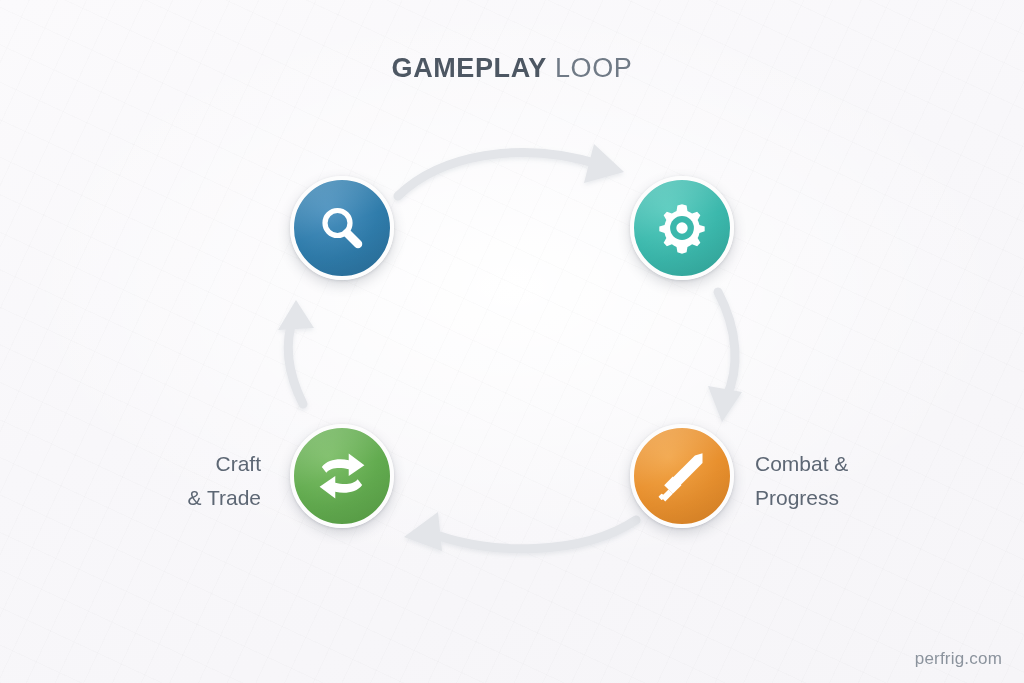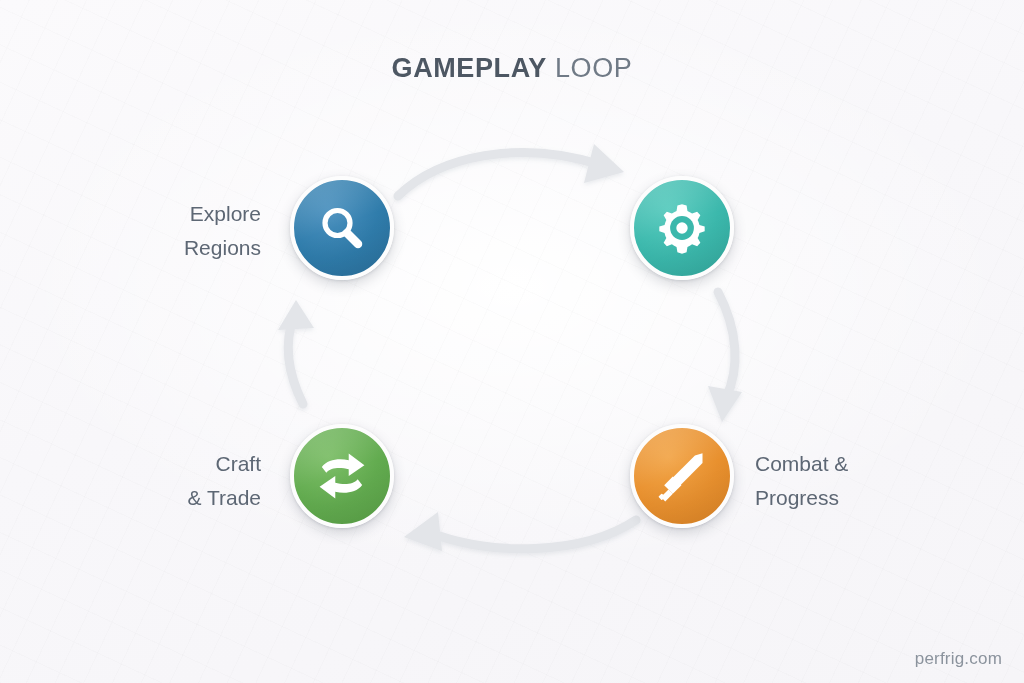--- a/index.html
+++ b/index.html
@@ -202,22 +202,20 @@
           C 48 34, 30 34, 22 44 Z"></path>
 
         <path fill="#ffffff" d="M 86 66
           C 76 80, 54 82, 38 78
           L 38 90 L 10 69 L 38 50 L 38 62
           C 52 66, 70 66, 78 56 Z"></path>
       </svg>
     </div>
   </div>
 
-  <div class="label right-align" id="label-explore">Explore
-Regions</div>
   <div class="label right-align" id="label-craft">Craft
 &amp; Trade</div>
   <div class="label left-align" id="label-combat">Combat &amp;
 Progress</div>
 
   <div class="watermark">perfrig.com</div>
 
 </div>
 
 </body></html>

